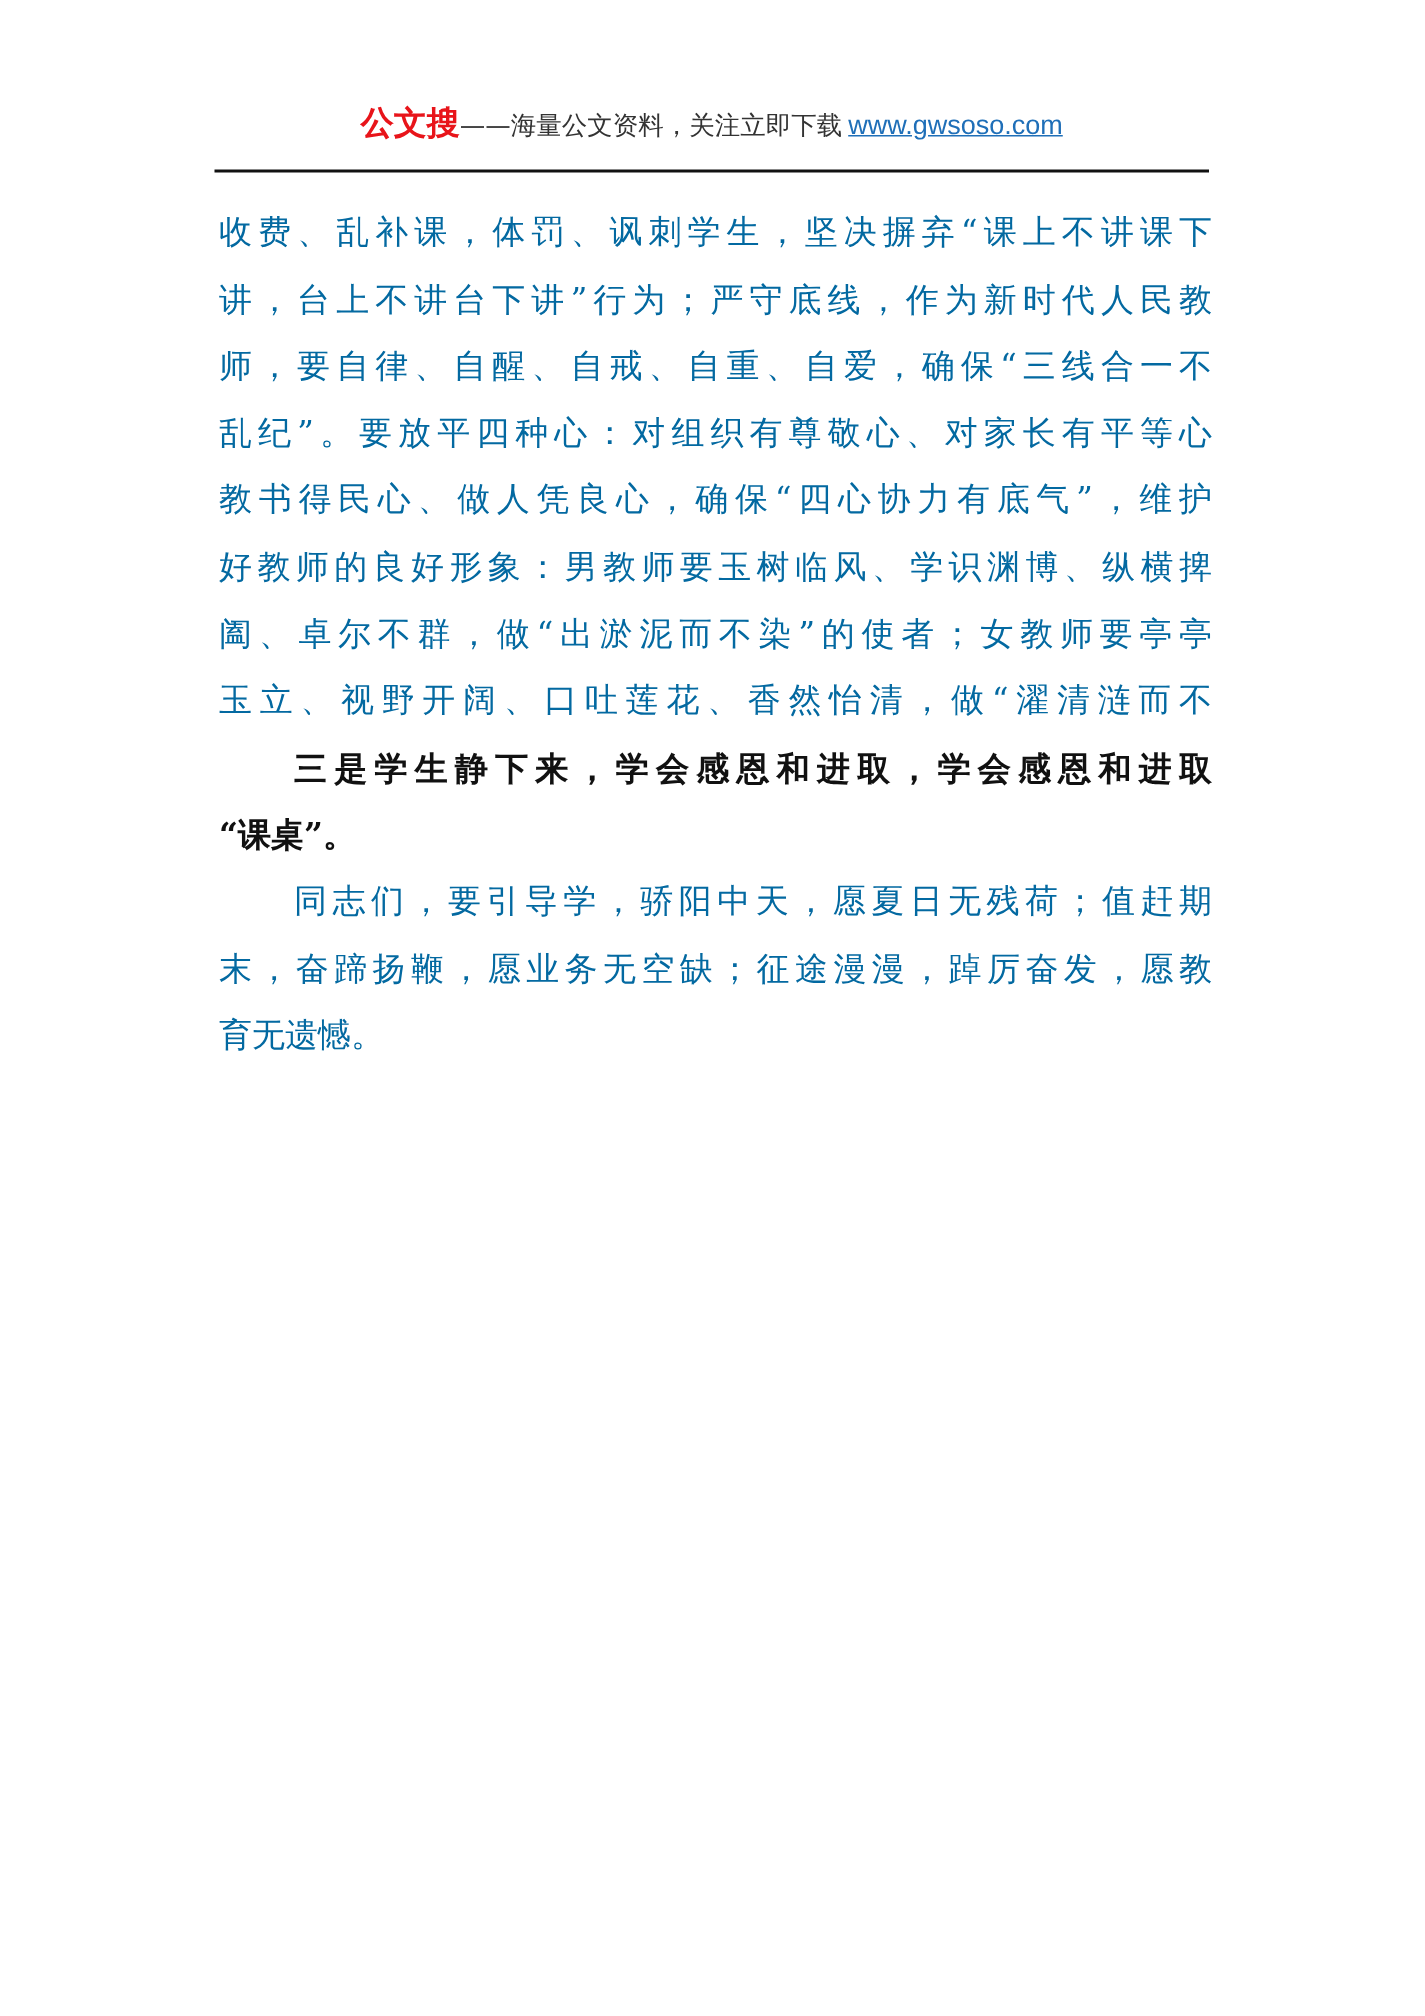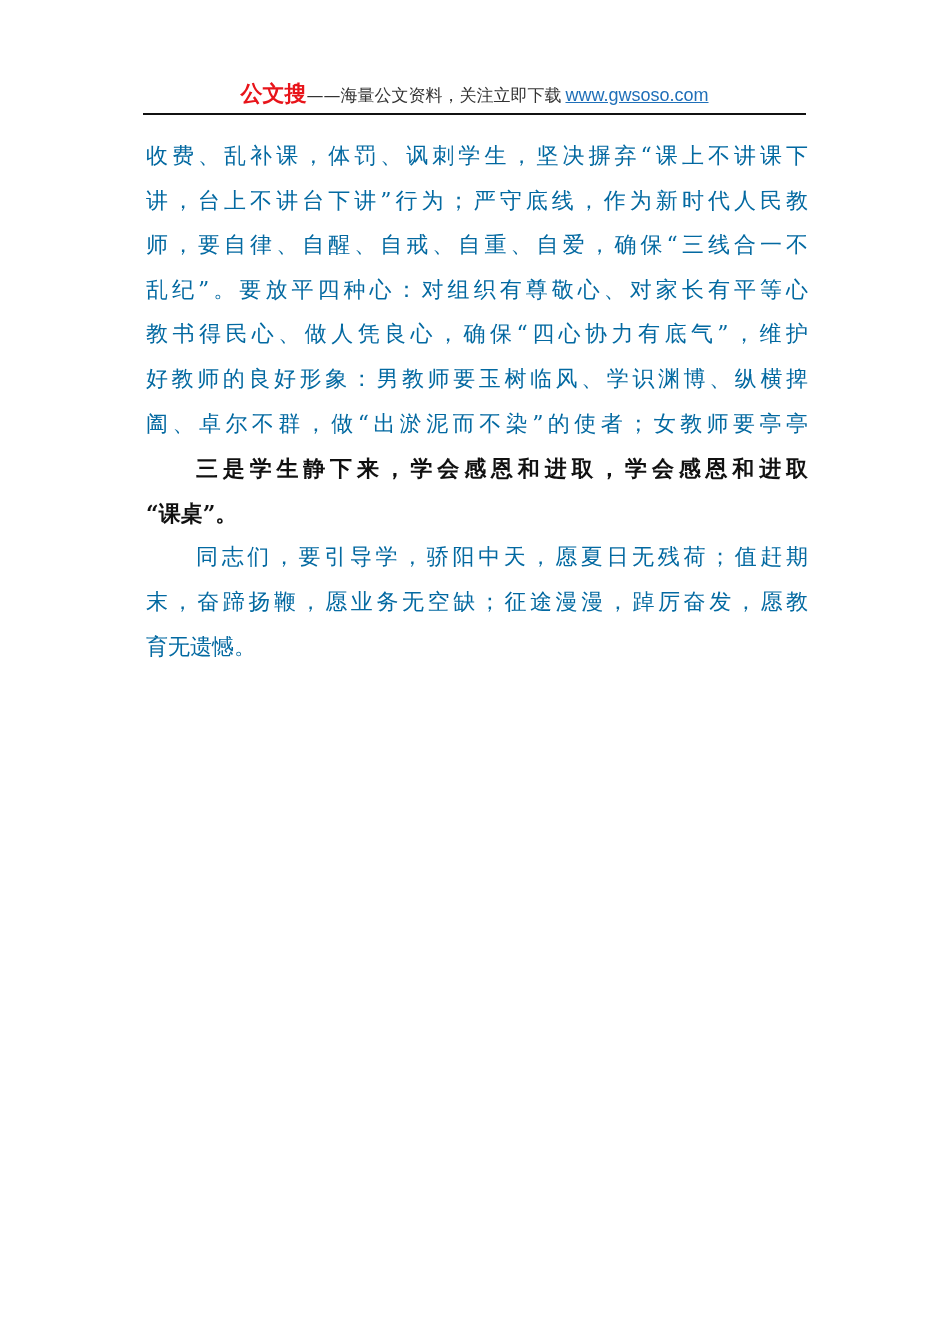--- a/index.html
+++ b/index.html
@@ -11,21 +11,21 @@
       width: 950px;
       height: 1344px;
       position: relative;
       overflow: hidden;
       font-family: "DejaVu Sans", sans-serif;
       color: #1a1a1a;
     }
     .header {
       position: absolute;
       left: 143px;
-      top: 80px;
+      top: 68px;
       width: 663px;
       height: 30px;
       text-align: center;
       white-space: nowrap;
       line-height: 28px;
     }
     .brand {
       color: #e8141a;
       font-weight: bold;
       font-size: 22px;
@@ -90,20 +90,21 @@
 <div class="content">
 
   <div>
     <div class="line">收费、乱补课，体罚、讽刺学生，坚决摒弃“课上不讲课下</div>
     <div class="line">讲，台上不讲台下讲”行为；严守底线，作为新时代人民教</div>
     <div class="line">师，要自律、自醒、自戒、自重、自爱，确保“三线合一不</div>
     <div class="line">乱纪”。要放平四种心：对组织有尊敬心、对家长有平等心</div>
     <div class="line">教书得民心、做人凭良心，确保“四心协力有底气”，维护</div>
     <div class="line">好教师的良好形象：男教师要玉树临风、学识渊博、纵横捭</div>
     <div class="line">阖、卓尔不群，做“出淤泥而不染”的使者；女教师要亭亭</div>
+    <div class="line">玉立、视野开阔、口吐莲花、香然怡清，做“濯清涟而不</div>
   </div>
 
   <div>
     <div class="line bold indent">三是学生静下来，学会感恩和进取，学会感恩和进取</div>
     <div class="line bold last">“课桌”。</div>
   </div>
 
 
   <div>
     <div class="line indent">同志们，要引导学，骄阳中天，愿夏日无残荷；值赶期</div>

